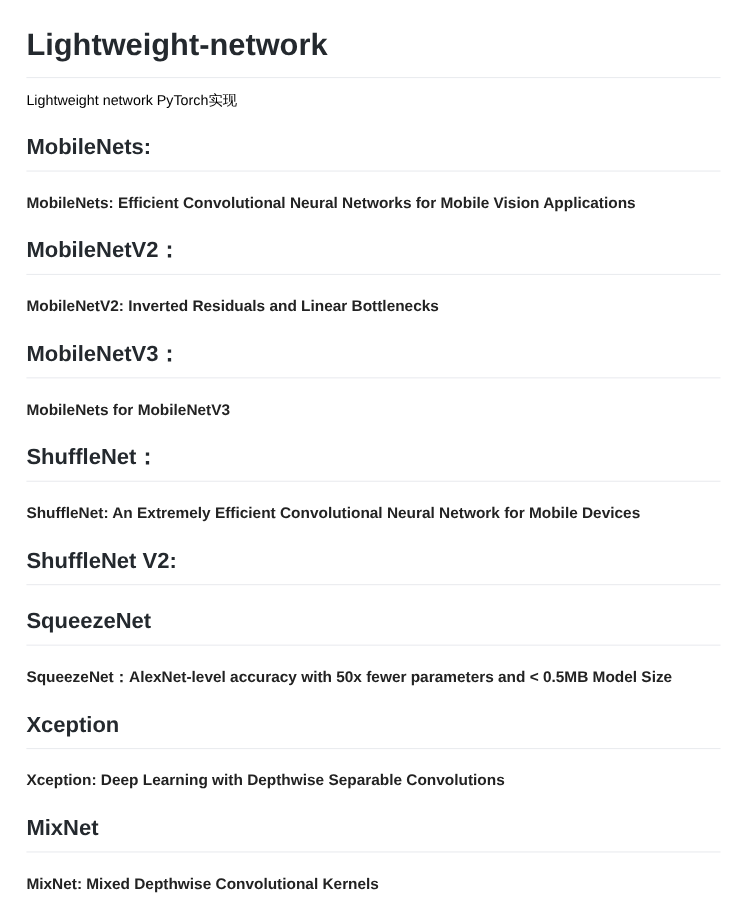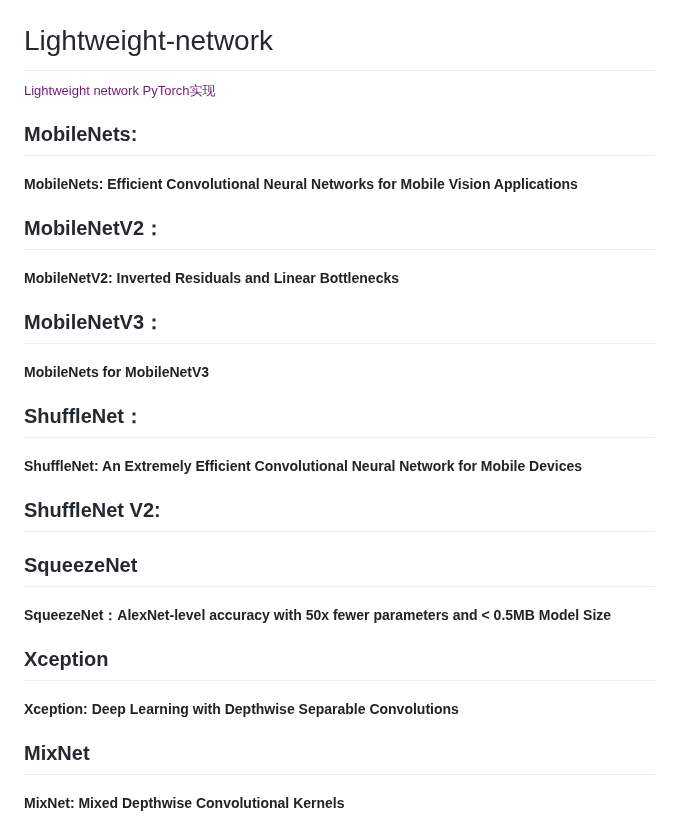--- a/index.html
+++ b/index.html
@@ -11,29 +11,29 @@
     font-size: 14px;
     line-height: 1.5;
   }
   .container {
     width: 679px;
     padding: 10px 24px 20px 24px;
     box-sizing: border-box;
   }
   h1 {
     font-size: 28px;
-    font-weight: 400;
+    font-weight: 700;
     margin: 10px 0 8px 0;
     padding-bottom: 8px;
     border-bottom: 1px solid #eaecef;
     color: #24292e;
   }
   p.desc {
     font-size: 13px;
-    color: #701a75;
+    color: #000000;
     margin: 10px 0 18px 0;
   }
   h2 {
     font-size: 20px;
     font-weight: 600;
     margin: 18px 0 18px 0;
     padding-bottom: 6px;
     border-bottom: 1px solid #eaecef;
     color: #24292e;
   }

